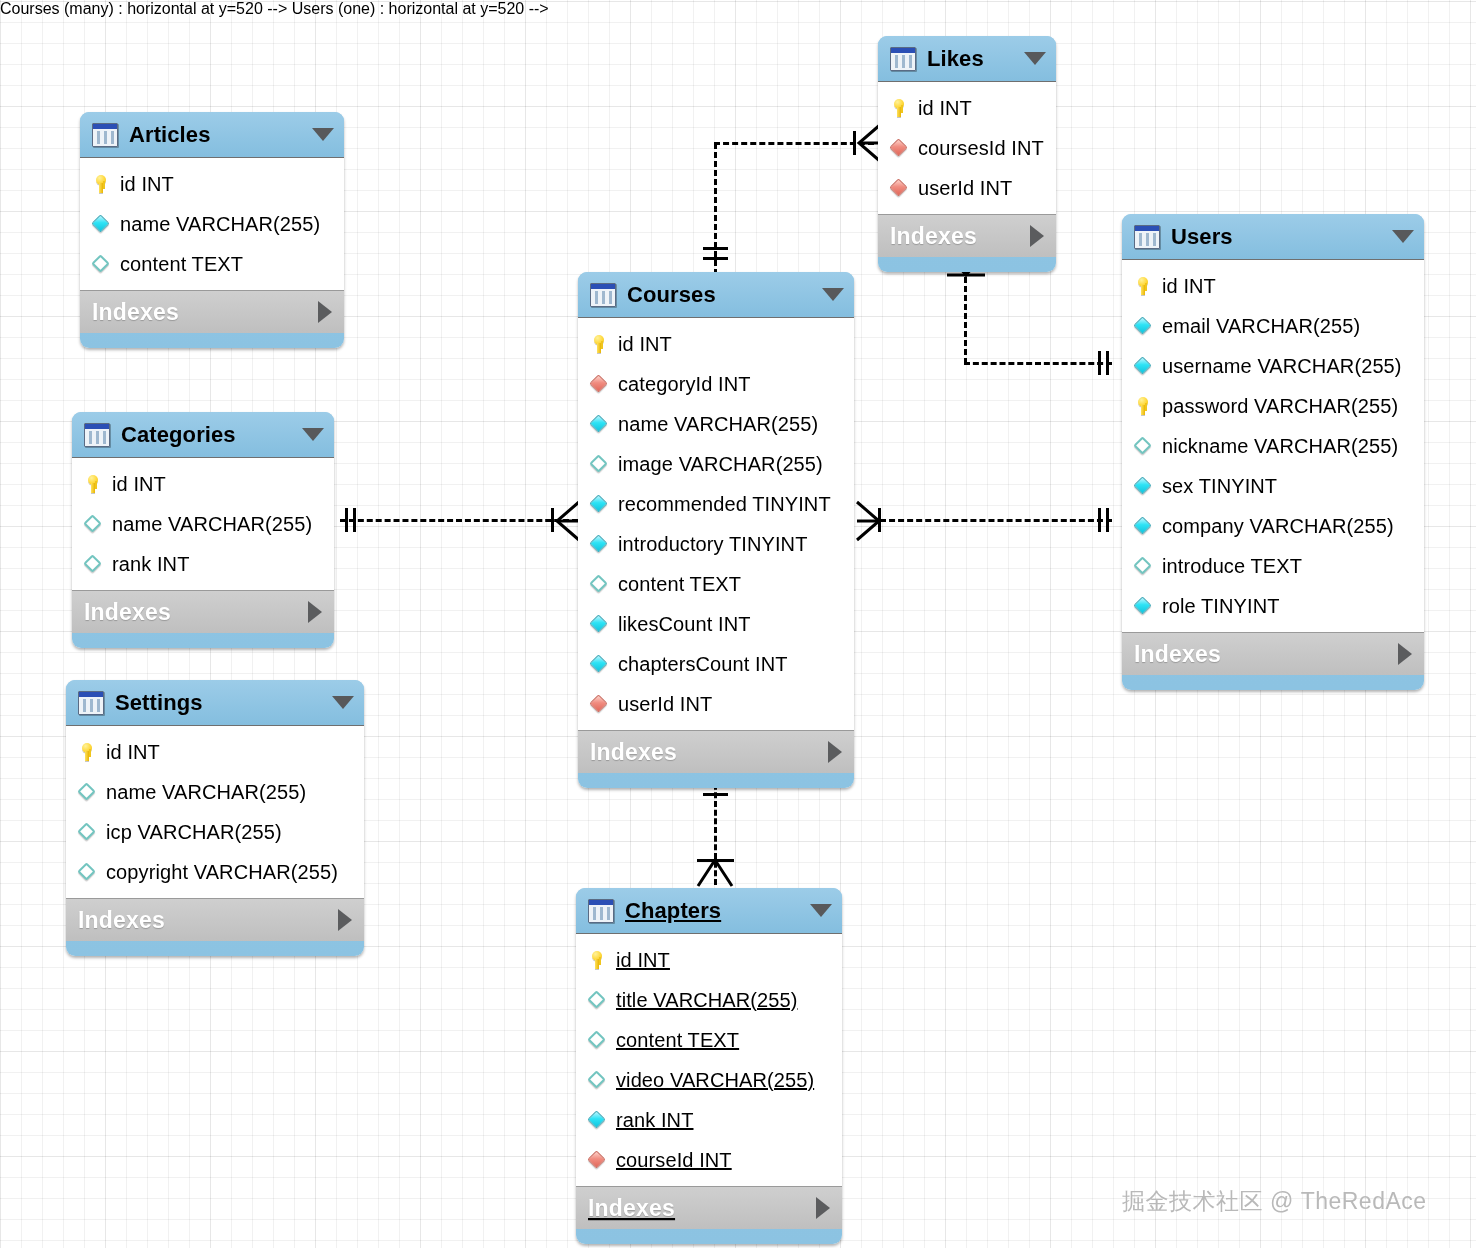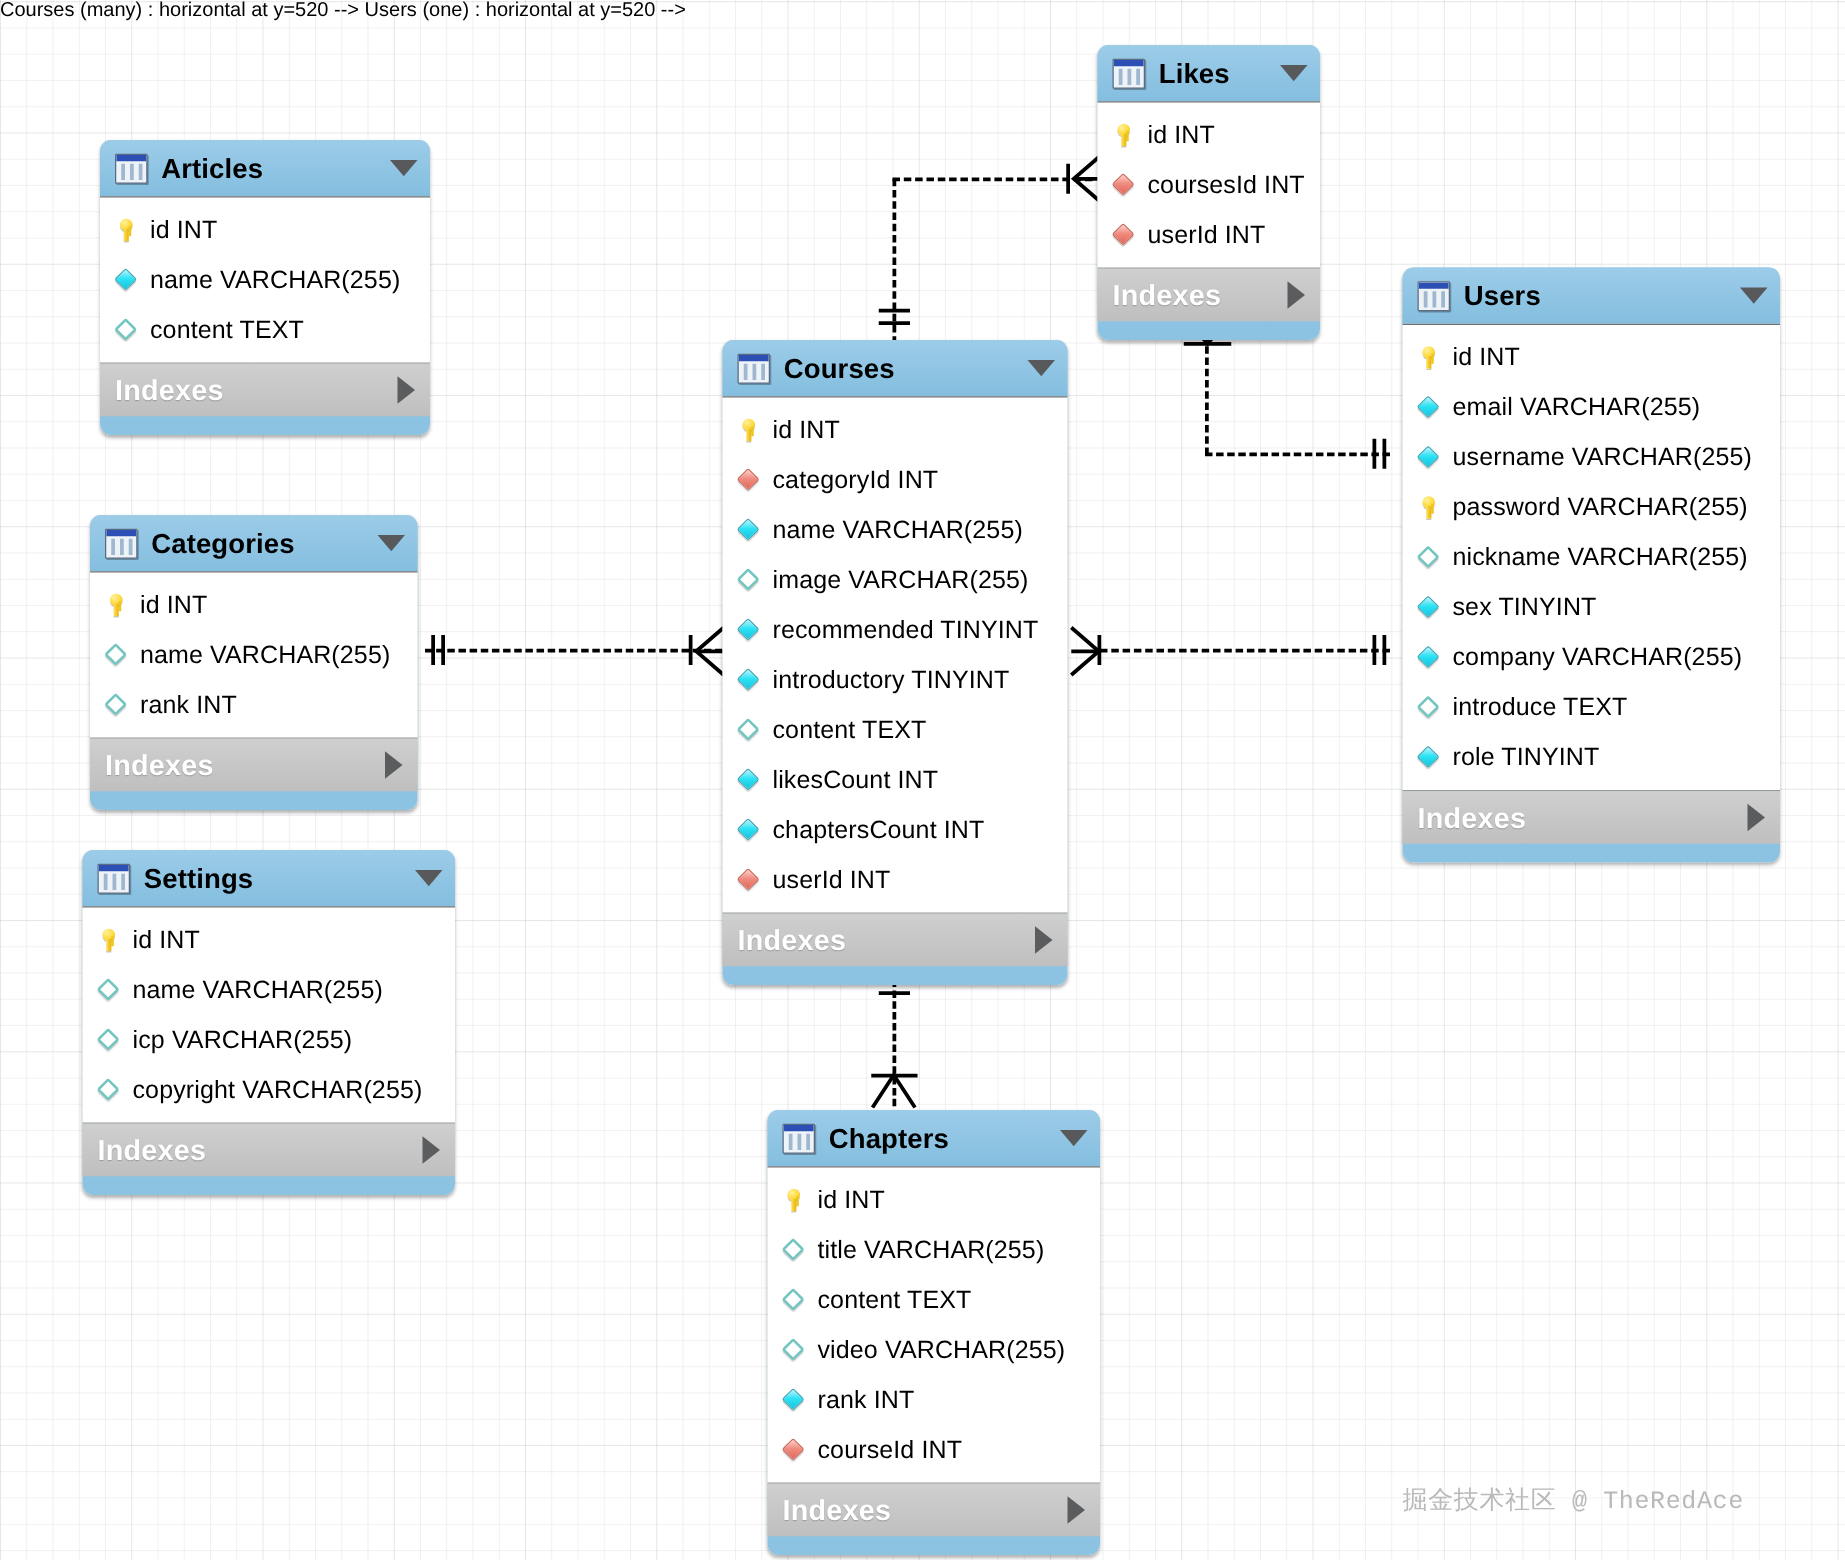--- a/index.html
+++ b/index.html
@@ -208,25 +208,25 @@
     background: #000;
   }
   .crow {
     position: absolute;
   }
   .crow svg { display: block; }
 
   
   .watermark {
     position: absolute;
-    font-size: 20px;
+    font-size: 23px;
     color: #b9b9b9;
     white-space: nowrap;
     letter-spacing: 0.5px;
-    font-family: Liberation Mono, monospace;
+    font-family: Liberation Sans, sans-serif;
     z-index: 1;
   }
 </style>
 </head>
 <body>
 
 <div id="canvas">
 
   
 
@@ -437,21 +437,21 @@
           <div class="col">
             <span class="gly dia filled-red"></span>
             <span class="col-label">userId INT</span>
           </div>
         </div>
         <div class="tbl-idx">
           <span class="idx-label">Indexes</span>
           <span class="caret-right"></span>
         </div>
       </div>
-      <div class="tbl" style="left: 614px; top: 888px; width: 266px;">
+      <div class="tbl" style="left: 576px; top: 888px; width: 266px; text-decoration: underline;">
         <div class="tbl-hdr">
           <span class="tbl-icon">
             <i class="bar"></i>
             <i class="c1"></i>
             <i class="c2"></i>
             <i class="c3"></i>
           </span>
           <span class="tbl-name">Chapters</span>
           <span class="caret-down"></span>
         </div>

